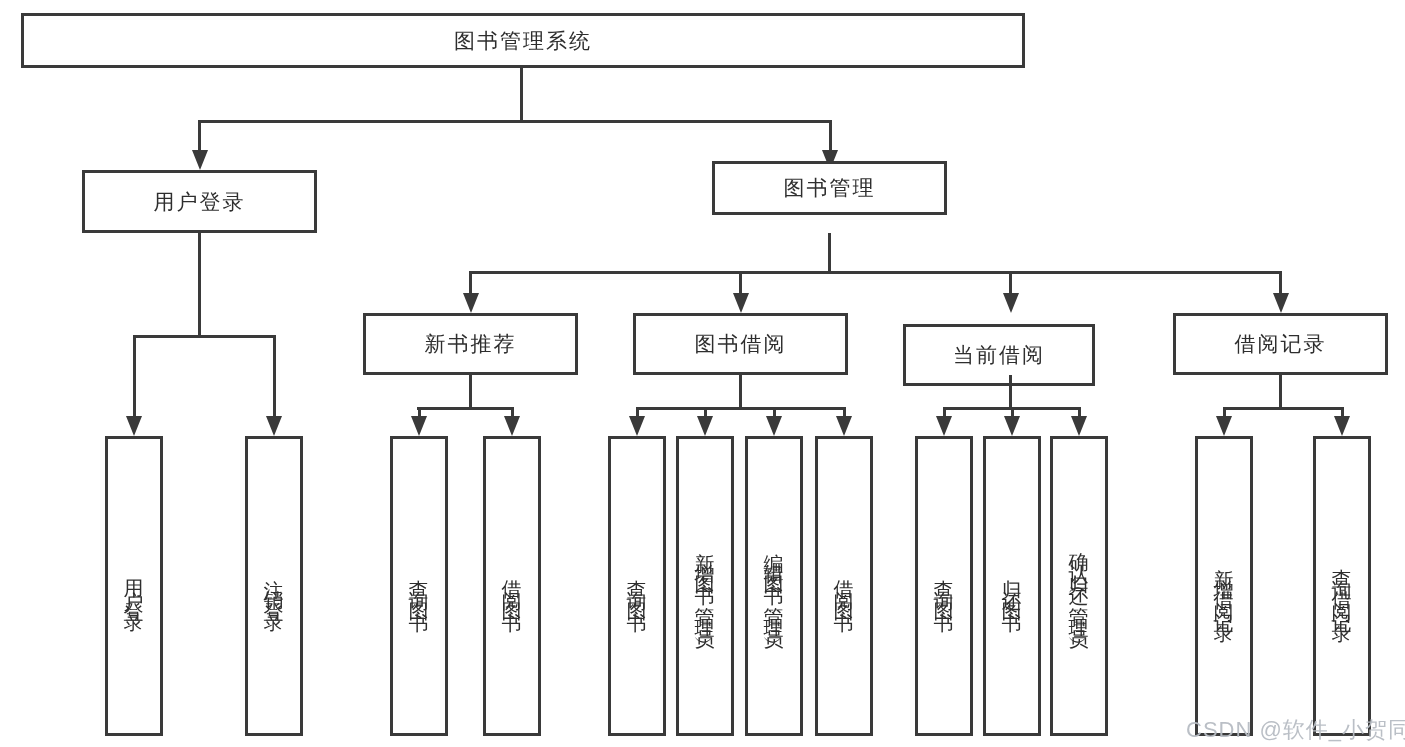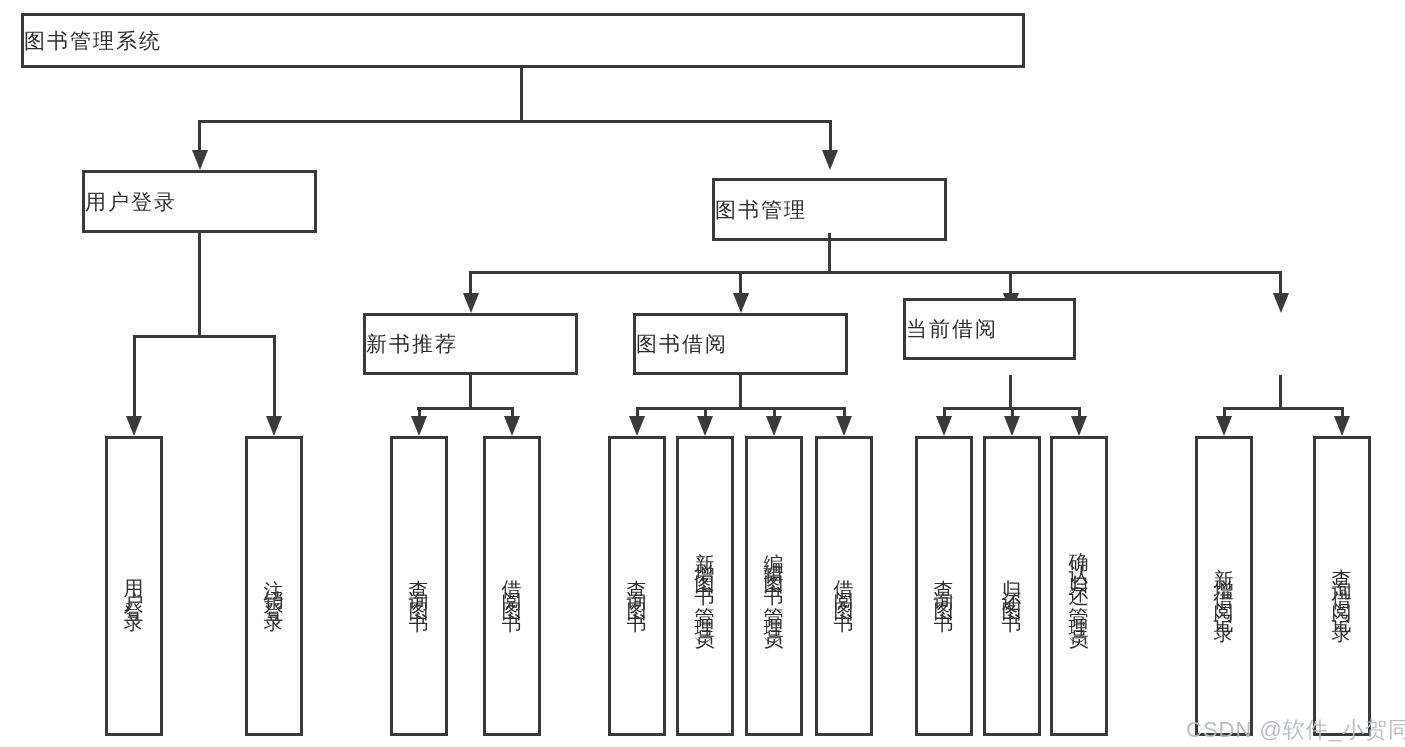--- a/index.html
+++ b/index.html
@@ -3,21 +3,21 @@
 <meta charset="utf-8">
 <style>
   * { margin:0; padding:0; box-sizing:border-box; }
   html,body { background:#ffffff; }
   .canvas {
     position:relative; width:1405px; height:747px; background:#ffffff;
     font-family:"Liberation Sans","DejaVu Sans",sans-serif; color:#2e2e2e; overflow:hidden;
   }
   .box {
     position:absolute; border:3px solid #3a3a3a; background:#ffffff;
-    display:flex; align-items:center; 
+    display:flex; align-items:center; justify-content:center;
     font-size:21px; letter-spacing:2px; white-space:nowrap;
   }
   .vbox {
     position:absolute; top:436px; width:58px; height:300px;
     border:3px solid #3a3a3a; background:#ffffff;
     display:flex; align-items:center; justify-content:center;
   }
   .vtext {
     writing-mode:vertical-rl; text-orientation:mixed;
     font-size:20px; letter-spacing:11px; line-height:1; white-space:nowrap;
@@ -48,21 +48,21 @@
   <div class="line v" style="left:520px; top:68px; height:52px;"></div>
   <div class="line h" style="left:198px; top:120px; width:634px;"></div>
   <div class="line v" style="left:198px; top:120px; height:32px;"></div>
   <div class="line v" style="left:829px; top:120px; height:32px;"></div>
   <div class="arr" style="left:192px; top:150px;"></div>
   <div class="arr" style="left:822px; top:150px;"></div>
 
   <div class="box" style="left:82px; top:170px; width:235px; height:63px;">
     <span>用户登录</span>
   </div>
-  <div class="box" style="left:712px; top:178px; width:235px; height:63px;">
+  <div class="box" style="left:712px; top:161px; width:235px; height:54px;">
     <span>图书管理</span>
   </div>
 
   <div class="line v" style="left:198px; top:233px; height:102px;"></div>
   <div class="line h" style="left:133px; top:335px; width:142px;"></div>
   <div class="line v" style="left:133px; top:335px; height:83px;"></div>
   <div class="line v" style="left:273px; top:335px; height:83px;"></div>
   <div class="arr" style="left:126px; top:416px;"></div>
   <div class="arr" style="left:266px; top:416px;"></div>
 
@@ -76,22 +76,25 @@
   <div class="arr" style="left:733px; top:293px;"></div>
   <div class="arr" style="left:1003px; top:293px;"></div>
   <div class="arr" style="left:1273px; top:293px;"></div>
 
   <div class="box" style="left:633px; top:313px; width:215px; height:62px;">
     <span>图书借阅</span>
   </div>
   <div class="box" style="left:363px; top:313px; width:215px; height:62px;">
     <span>新书推荐</span>
   </div>
-  <div class="box" style="left:903px; top:298px; width:173px; height:62px;">
+  <div class="box" style="left:903px; top:324px; width:192px; height:62px;">
     <span>当前借阅</span>
+  </div>
+  <div class="box" style="left:1173px; top:313px; width:215px; height:62px;">
+    <span>借阅记录</span>
   </div>
 
   <div class="line v" style="left:469px; top:375px; height:32px;"></div>
   <div class="line h" style="left:417px; top:407px; width:97px;"></div>
   <div class="line v" style="left:418px; top:407px; height:11px;"></div>
   <div class="line v" style="left:511px; top:407px; height:11px;"></div>
   <div class="arr" style="left:411px; top:416px;"></div>
   <div class="arr" style="left:504px; top:416px;"></div>
 
   <div class="line v" style="left:739px; top:375px; height:32px;"></div>

